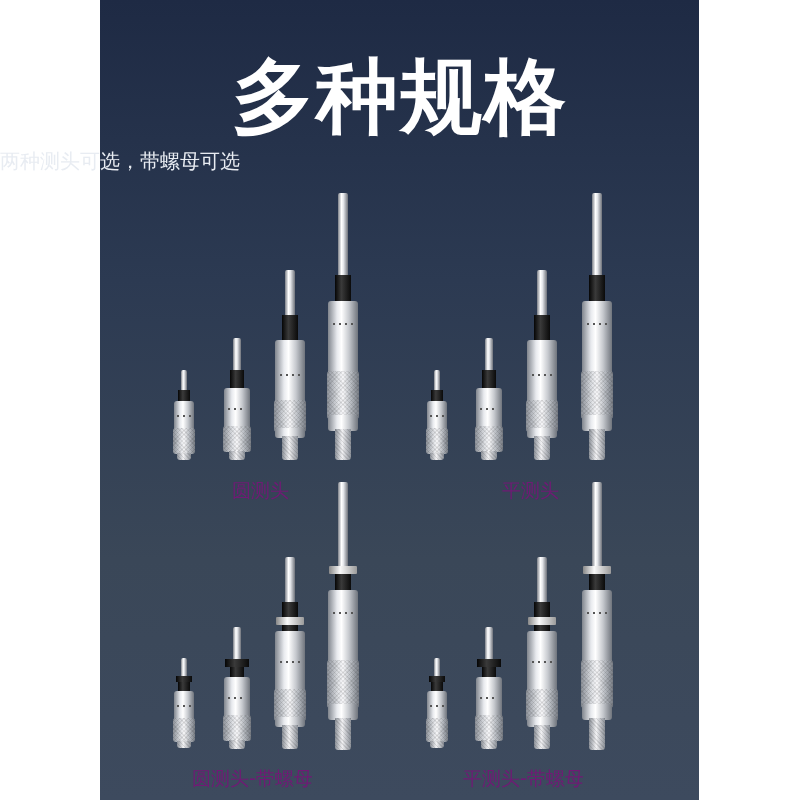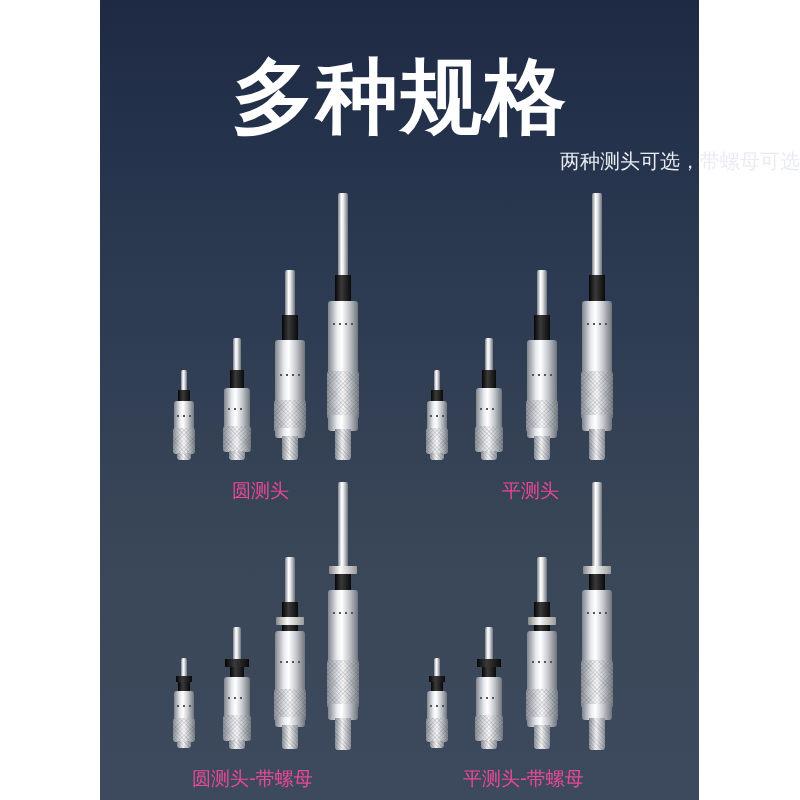--- a/index.html
+++ b/index.html
@@ -1,23 +1,23 @@
 <!DOCTYPE html>
 <html><head>
 <meta charset="utf-8">
 <style>
   html,body{margin:0;padding:0;background:#ffffff;}
   body{width:800px;height:800px;position:relative;overflow:hidden;font-family:"DejaVu Sans",sans-serif;}
   .panel{position:absolute;left:100px;top:0;width:599px;height:800px;
     background:linear-gradient(180deg,#1e2a44 0%,#2c3a52 35%,#3a4758 70%,#3d4a5e 100%);}
   .title{position:absolute;left:0;width:800px;top:52px;text-align:center;color:#ffffff;
     font-size:82px;font-weight:bold;letter-spacing:2px;line-height:90px;}
-  .subtitle{position:absolute;left:0;width:800px;top:148px;text-align:right;color:#e8ecf2;
+  .subtitle{position:absolute;left:0;width:800px;top:148px;text-align:left;color:#e8ecf2;
     font-size:20px;line-height:26px;}
-  .label{position:absolute;color:#ec4899;font-size:19px;line-height:24px;white-space:nowrap;}
+  .label{position:absolute;color:#701a75;font-size:19px;line-height:24px;white-space:nowrap;}
   .mic{position:absolute;}
   .mic .spindle{position:absolute;left:50%;transform:translateX(-50%);top:0;
     background:linear-gradient(90deg,#7c8088 0%,#ffffff 35%,#e4e6ea 55%,#6e727a 100%);border-radius:2px 2px 0 0;}
   .mic .collar{position:absolute;left:50%;transform:translateX(-50%);
     background:linear-gradient(90deg,#050505,#3a3a3a 40%,#0a0a0a);}
   .mic .nut{position:absolute;left:50%;transform:translateX(-50%);
     background:linear-gradient(90deg,#888,#fafafa 40%,#9a9a9a);border-radius:1px;}
   .mic .sleeve{position:absolute;left:0;right:0;
     background:linear-gradient(90deg,#80858d 0%,#e8eaee 30%,#ffffff 45%,#c6c9ce 70%,#70757d 100%);border-radius:3px;}
   .mic .knurl{position:absolute;left:-1px;right:-1px;

